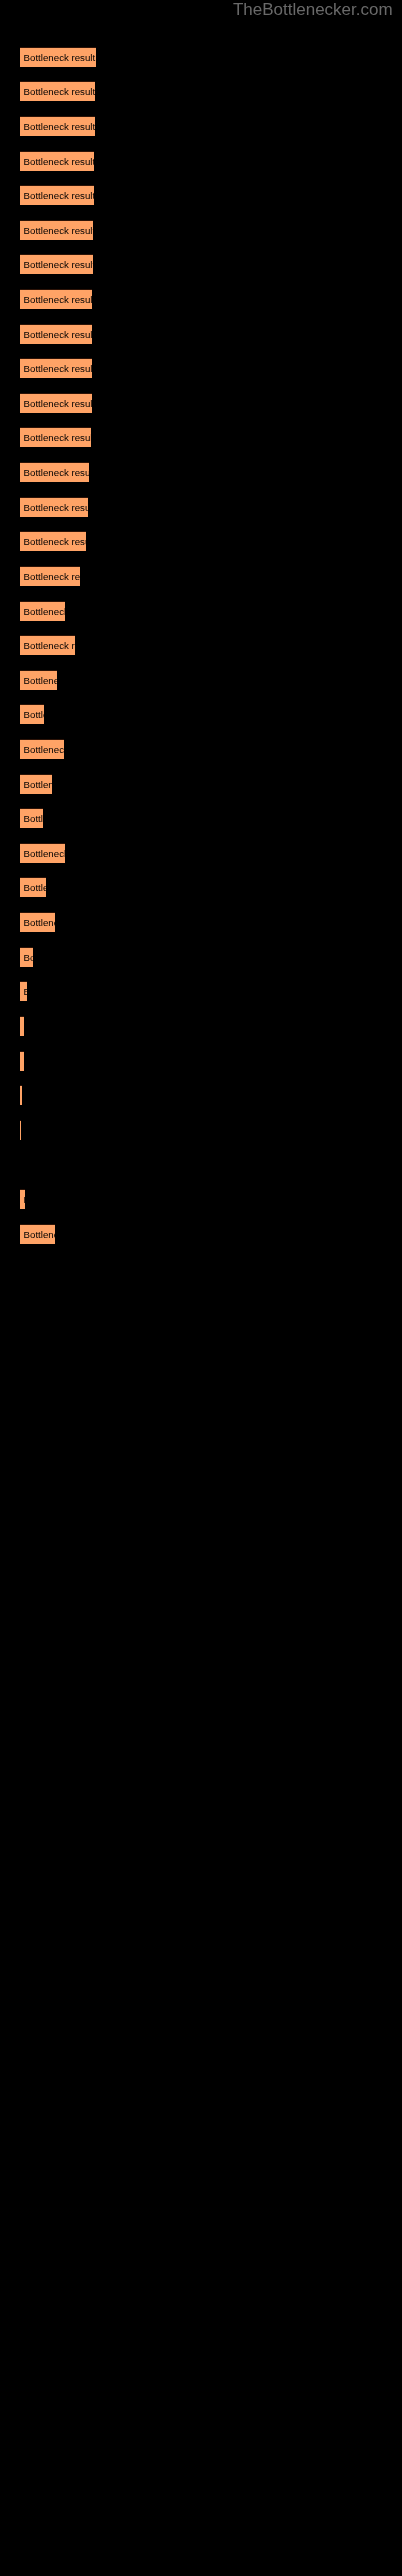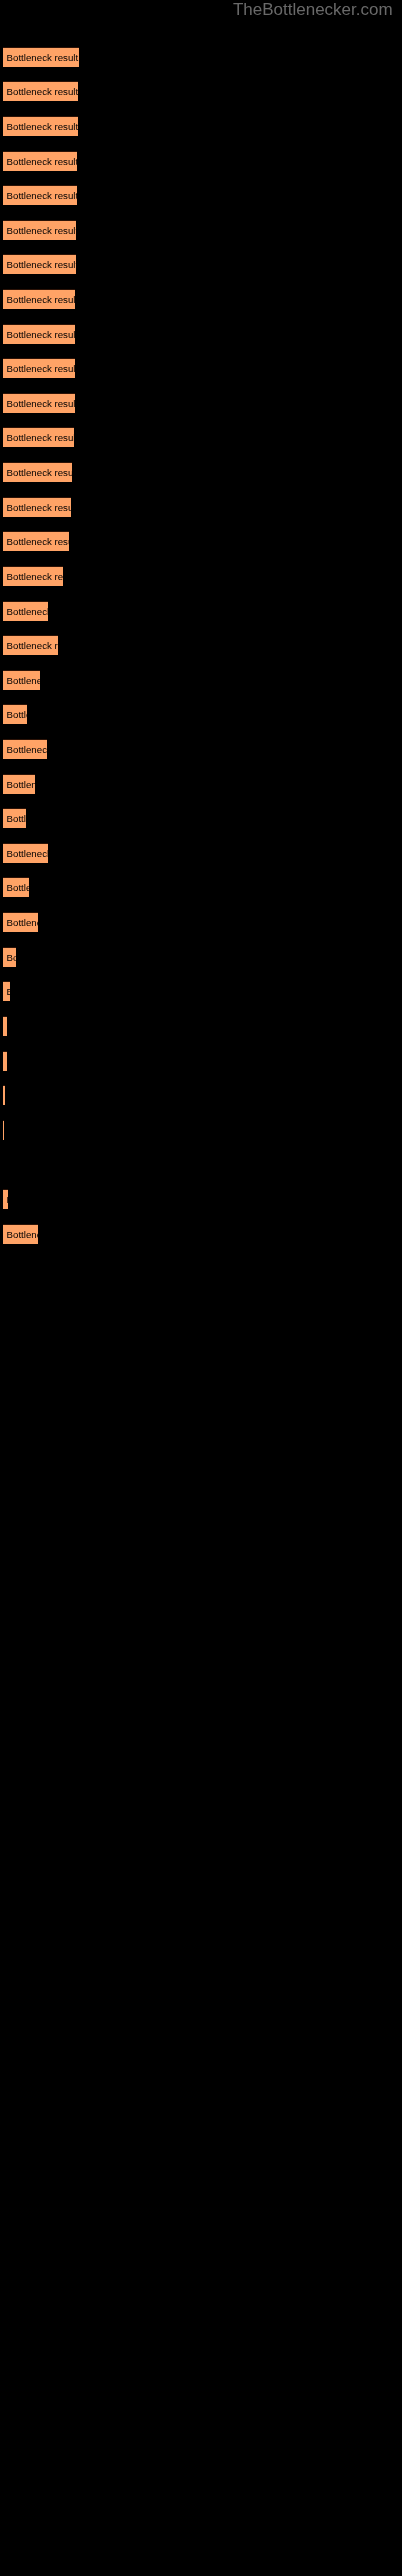--- a/index.html
+++ b/index.html
@@ -25,21 +25,21 @@
     white-space:nowrap;
     font-family:"Liberation Sans", sans-serif;
   }
   .bar-row{
     position:absolute;
     left:2.4px;
     height:20px;
   }
   .bar{
     position:absolute;
-    left:1px;top:0;
+    left:18px;top:0;
     height:20px;
     background:#FFA366;
     border-top:0.8px solid #2b1206;
     box-sizing:border-box;
     overflow:hidden;
   }
   .bar-label{
     position:absolute;
     left:3.2px;
     top:0;

